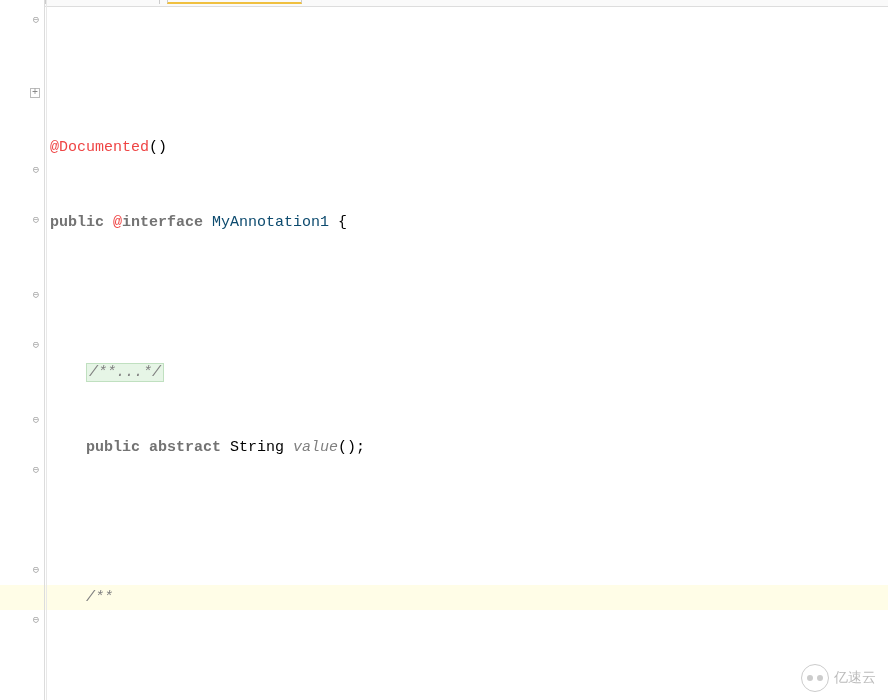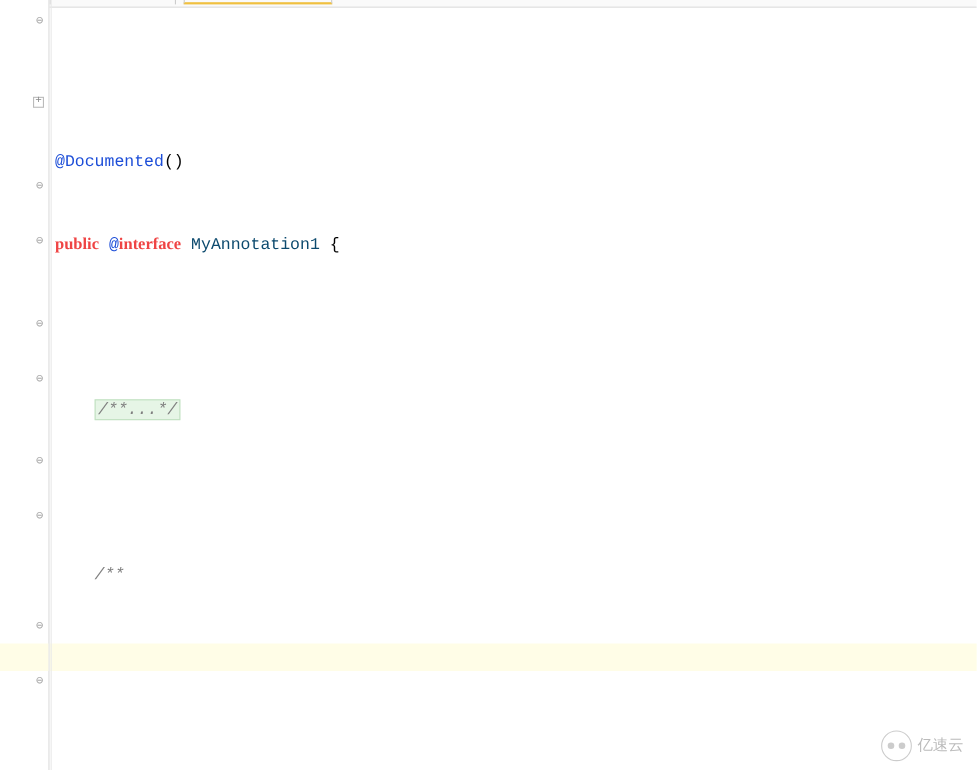--- a/index.html
+++ b/index.html
@@ -54,22 +54,22 @@
       padding-top: 10px;
       padding-left: 5px;
       line-height: 25px;
       white-space: pre;
       position: relative;
     }
     .line {
       height: 25px;
       position: relative;
     }
-    .kw { color: #ef4444; font-weight: bold; font-family: Liberation Serif, serif; }
-    .annotation { color: #1d4ed8; }
+    .kw { color: #737373; font-weight: bold; }
+    .annotation { color: #ef4444; }
     .type-name { color: #0c4a6e; }
     .method-name { color: #808080; font-style: italic; }
     .doc-comment { color: #808080; font-style: italic; }
     .highlight-green {
       background: #e6f5e6;
       border: 1px solid #c0e0c0;
       padding: 0 2px;
     }
     .highlight-yellow-line {
       position: absolute;
@@ -182,20 +182,21 @@
   </div>
 
   <div class="code-area">
     <div class="vertical-line"></div>
     <div class="highlight-yellow-line" style="top:585px;"></div>
 
     <div class="line"><span class="annotation">@Documented</span><span>()</span></div>
     <div class="line"><span class="kw">public</span> <span class="annotation">@</span><span class="kw">interface</span><span class="type-name"> MyAnnotation1 </span><span>{</span></div>
     <div class="line"></div>
     <div class="line">    <span class="doc-comment highlight-green">/**...*/</span></div>
+    <div class="line">    <span class="kw">public</span> <span class="kw">abstract</span><span> String </span><span class="method-name">value</span><span>();</span></div>
     <div class="line"></div>
     <div class="line">    <span class="doc-comment">/**</span></div>
     
     
     
     
     
     
     
     

